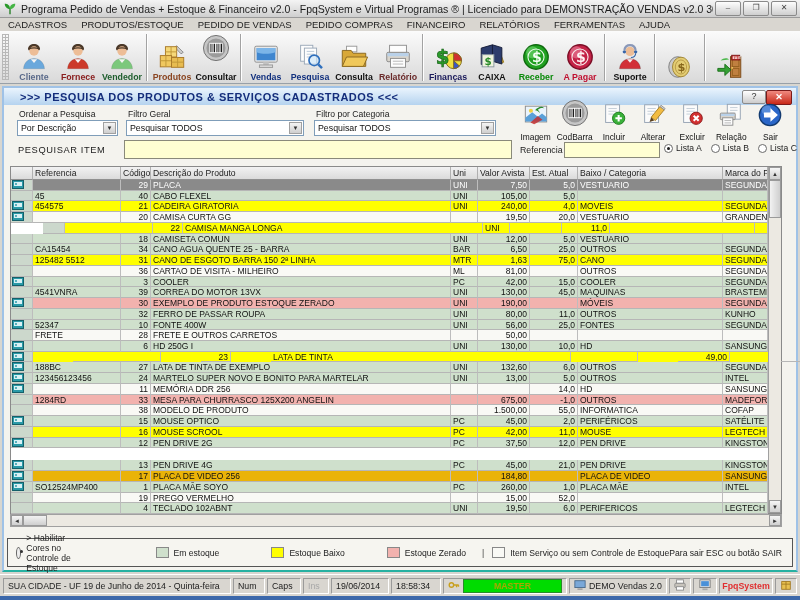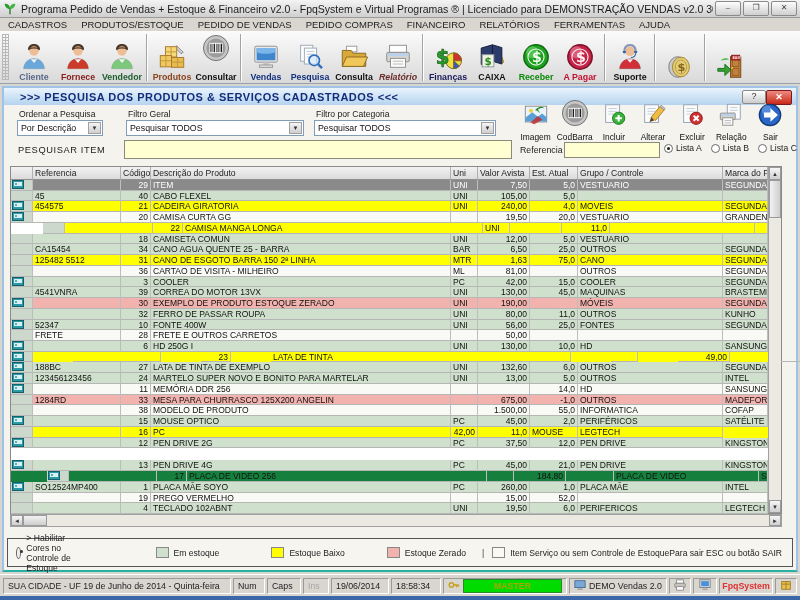--- a/index.html
+++ b/index.html
@@ -233,21 +233,21 @@
     <div class="tb-btn">
       <span>
         <svg viewBox="0 0 32 32" width="30" height="30">
           <rect x="7" y="3.5" width="18" height="8" fill="#fdfdfd" stroke="#8e8e8e"></rect>
           <rect x="4" y="11" width="24" height="10" rx="1.5" fill="#d9d5cd" stroke="#868686"></rect>
           <rect x="4.8" y="11.8" width="22.4" height="3.4" fill="#b9d1e9"></rect>
           <rect x="8" y="17.5" width="16" height="9.5" fill="#fdfdfd" stroke="#8e8e8e"></rect>
           <path d="M10.5 20.5h11M10.5 23.5h11" stroke="#b4b4b4"></path>
         </svg>
       </span>
-      <div class="tb-label" style="color: rgb(106, 42, 42); font-style: italic;">Relatório</div>
+      <div class="tb-label" style="color: rgb(106, 42, 42);">Relatório</div>
     </div>
     <div class="tb-sep"></div>
     <div class="tb-btn">
       <span>
         <svg viewBox="0 0 32 32" width="30" height="30">
           <circle cx="22" cy="20" r="8.4" fill="#f0e040" stroke="#806820"></circle>
           <path d="M22 20V11.6a8.4 8.4 0 0 1 8.4 8.4z" fill="#d03030" stroke="#806820"></path>
           <path d="M22 20l6.2 5.6a8.4 8.4 0 0 1-6.2 2.8z" fill="#3a56c4" stroke="#806820"></path>
           <text x="3" y="23" font-size="21" font-weight="bold" fill="#2a9a2a" stroke="#176017" stroke-width=".7" font-family="DejaVu Sans">$</text>
         </svg>
@@ -334,21 +334,21 @@
   </div>
 
 <div class="panel">
   <div class="panel-header">
     <span class="panel-header-title" style="color: rgb(20, 45, 123);">&gt;&gt;&gt;  PESQUISA DOS PRODUTOS &amp; SERVIÇOS CADASTRADOS  &lt;&lt;&lt;</span>
     <span class="help-btn">?</span>
     <span class="close-btn">✕</span>
   </div>
 
   <span class="filter-label" style="left:15px;top:21px">Ordenar a Pesquisa</span>
-  <div class="selectbox" style="left:13px;top:32px;width:86px">
+  <div class="selectbox" style="left:13px;top:32px;width:101px">
     <span>Por Descrição</span>
     <span class="arrow">▼</span>
   </div>
   <span class="filter-label" style="left:124px;top:21px">Filtro Geral</span>
   <div class="selectbox" style="left:122px;top:32px;width:178px">
     <span>Pesquisar TODOS</span>
     <span class="arrow">▼</span>
   </div>
   <span class="filter-label" style="left:312px;top:21px">Filtro por Categoria</span>
   <div class="selectbox" style="left:310px;top:32px;width:182px">
@@ -455,32 +455,32 @@
   <div class="tablewrap">
     <div class="tgrid">
         <div class="trow thead">
           <div class="c-icon"></div>
           <div>Referencia</div>
           <div>Código</div>
           <div>Descrição do Produto</div>
           <div>Uni</div>
           <div>Valor Avista</div>
           <div>Est. Atual</div>
-          <div>Grupo / Controle</div>
+          <div>Baixo / Categoria</div>
           <div>Marca do Pr</div>
         </div>
         <div class="trow" style="background: rgb(138, 138, 138); color: rgb(255, 255, 255);">
           <div class="c-icon" style="background: rgb(204, 216, 204);"><span><svg viewBox="0 0 12 9" width="12" height="9">
                 <rect x=".5" y=".5" width="11" height="8" fill="#2a9aa8" stroke="#14606a"></rect>
                 <rect x="2" y="2" width="8" height="4" fill="#d9f1f5"></rect>
                 <circle cx="4" cy="4" r="1" fill="#2a9aa8"></circle>
               </svg></span></div>
           <div class="c-ref" style="color: rgb(255, 255, 255);"></div>
           <div class="c-cod" style="color: rgb(255, 255, 255);">29</div>
-          <div class="c-desc" style="color: rgb(255, 255, 255);">ITEM</div>
+          <div class="c-desc" style="color: rgb(255, 255, 255);">PLACA</div>
           <div class="c-uni" style="color: rgb(255, 255, 255);">UNI</div>
           <div class="c-val" style="color: rgb(255, 255, 255);">7,50</div>
           <div class="c-est" style="color: rgb(255, 255, 255);">5,0</div>
           <div class="c-gru" style="color: rgb(255, 255, 255);">VESTUARIO</div>
           <div class="c-mar" style="color: rgb(255, 255, 255);">SEGUNDA L</div>
         </div>
         <div class="trow" style="background: rgb(207, 224, 204);">
           <div class="c-icon" style="background: rgb(204, 216, 204);"></div>
           <div class="c-ref">45</div>
           <div class="c-cod">40</div>
@@ -763,20 +763,21 @@
           <div class="c-uni">PC</div>
           <div class="c-val">45,00</div>
           <div class="c-est">2,0</div>
           <div class="c-gru">PERIFÉRICOS</div>
           <div class="c-mar">SATÉLITE</div>
         </div>
         <div class="trow" style="background: rgb(255, 255, 0);">
           <div class="c-icon" style="background: rgb(204, 216, 204);"></div>
           <div class="c-ref"></div>
           <div class="c-cod">16</div>
+          <div class="c-desc">MOUSE SCROOL</div>
           <div class="c-uni">PC</div>
           <div class="c-val">42,00</div>
           <div class="c-est">11,0</div>
           <div class="c-gru">MOUSE</div>
           <div class="c-mar">LEGTECH</div>
         </div>
         <div class="trow" style="background: rgb(207, 224, 204);">
           <div class="c-icon" style="background: rgb(204, 216, 204);"><span><svg viewBox="0 0 12 9" width="12" height="9">
                 <rect x=".5" y=".5" width="11" height="8" fill="#2a9aa8" stroke="#14606a"></rect>
                 <rect x="2" y="2" width="8" height="4" fill="#d9f1f5"></rect>
@@ -799,21 +800,21 @@
               </svg></span></div>
           <div class="c-ref"></div>
           <div class="c-cod">13</div>
           <div class="c-desc">PEN DRIVE 4G</div>
           <div class="c-uni">PC</div>
           <div class="c-val">45,00</div>
           <div class="c-est">21,0</div>
           <div class="c-gru">PEN DRIVE</div>
           <div class="c-mar">KINGSTON</div>
         </div>
-        <div class="trow" style="background: #15803d; padding-left: 36px;">
+        <div class="trow" style="background: #eab308;">
           <div class="c-icon" style="background: rgb(204, 216, 204);"><span><svg viewBox="0 0 12 9" width="12" height="9">
                 <rect x=".5" y=".5" width="11" height="8" fill="#2a9aa8" stroke="#14606a"></rect>
                 <rect x="2" y="2" width="8" height="4" fill="#d9f1f5"></rect>
                 <circle cx="4" cy="4" r="1" fill="#2a9aa8"></circle>
               </svg></span></div>
           <div class="c-ref"></div>
           <div class="c-cod">17</div>
           <div class="c-desc">PLACA DE VIDEO 256</div>
           <div class="c-uni"></div>
           <div class="c-val">184,80</div>

